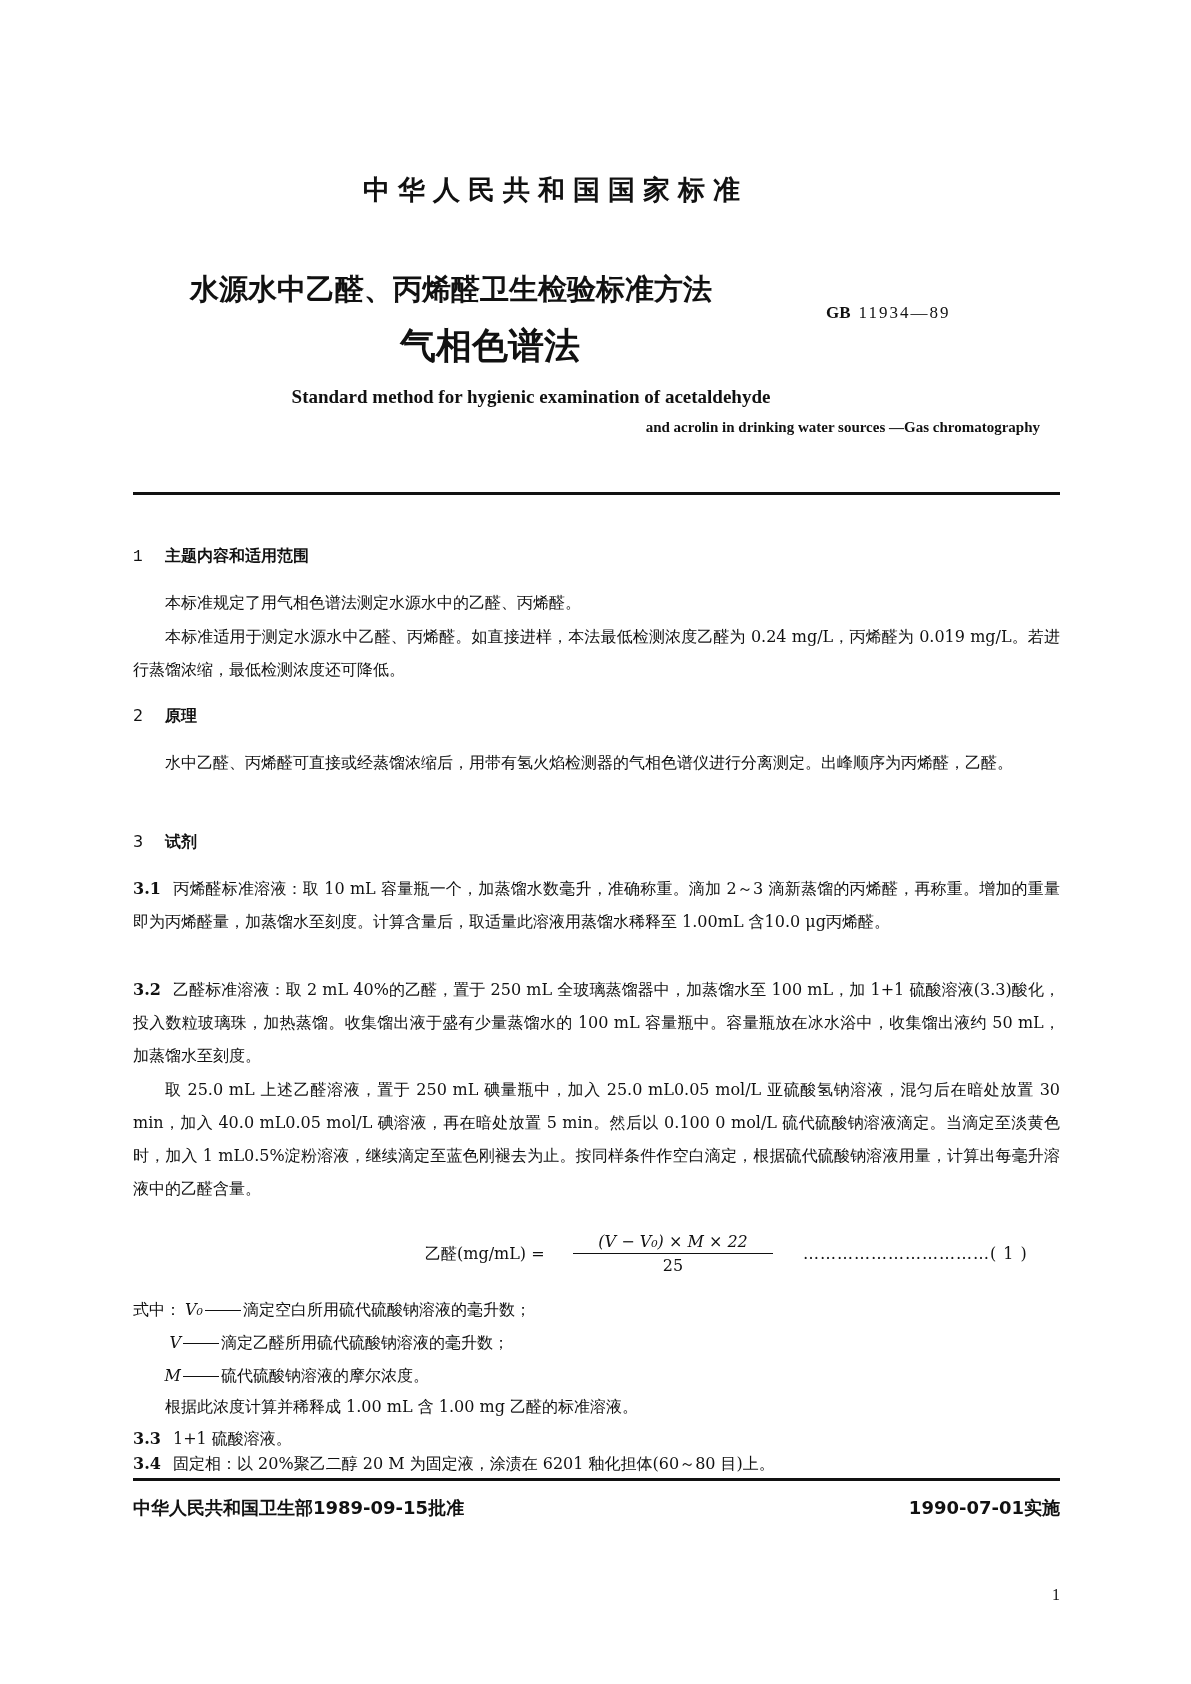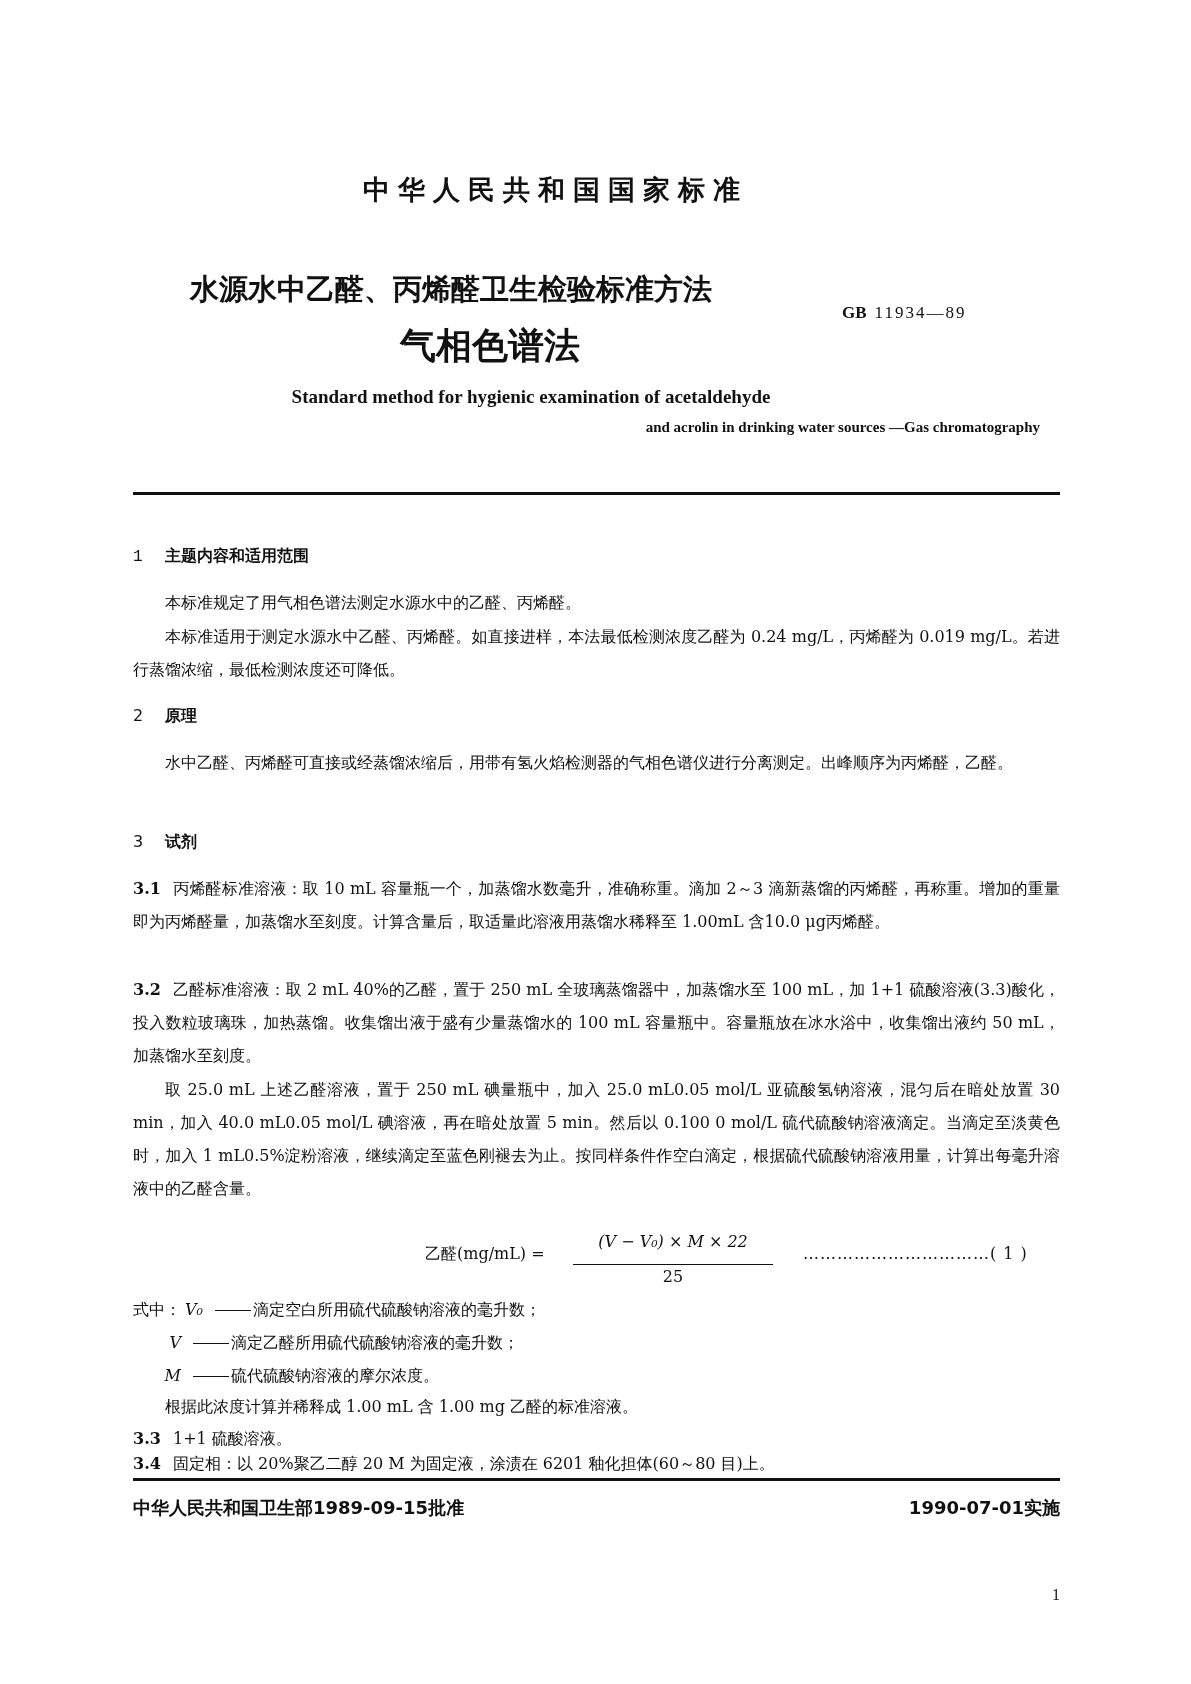--- a/index.html
+++ b/index.html
@@ -12,47 +12,47 @@
   .sans { font-family: "DejaVu Sans", "Liberation Sans", sans-serif; }
   .serif { font-family: "Liberation Serif", "DejaVu Serif", serif; }
 
   #country-header {
     left: 0; width: 1191px; top: 172px; text-align: center;
     font-size: 27px; font-weight: bold; letter-spacing: 8px;
     padding-left: 0; transform: translateX(-40px);
   }
   #title-cn-1 { left: 190px; top: 270px; font-size: 29px; font-weight: bold; letter-spacing: 0px; }
   #title-cn-2 { left: 400px; top: 322px; font-size: 36px; font-weight: bold; }
-  #std-number { left: 826px; top: 303px; font-size: 17px; letter-spacing: 2px; margin-left: 16px; }
+  #std-number { left: 826px; top: 303px; font-size: 17px; letter-spacing: 2px; }
   #std-number .gb { font-weight: bold; letter-spacing: 0; margin-right: 8px; font-family: "Liberation Serif", serif; }
   #title-en-1 { left: 0; width: 1040px; text-align: center; top: 386px; font-size: 19px; font-weight: bold; padding-left: 11px; }
   #title-en-2 { left: 0; width: 1040px; text-align: right; top: 419px; font-size: 15px; font-weight: bold; }
 
   .rule { left: 133px; width: 927px; height: 3px; background: #111; }
   #top-rule { top: 492px; }
   #bottom-rule { top: 1478px; }
 
   .sec-head { left: 133px; font-size: 16px; font-weight: bold; }
   .sec-head .num { display: inline-block; width: 32px; font-weight: normal; }
   .para {
     left: 133px; width: 927px; font-size: 16px; line-height: 33px;
     text-align: justify;
   }
   .indent { text-indent: 32px; }
   .item .num { display: inline-block; width: 40px; font-weight: bold; text-indent: 0; }
 
   #formula { left: 425px; top: 1232px; width: 640px; height: 60px; font-size: 16px; }
   #formula .lhs { position: absolute; left: 0; top: 12px; }
   #formula .frac { position: absolute; left: 148px; top: 0; text-align: center; width: 200px; }
-  #formula .num-part { display: block; border-bottom: 1px solid #111; padding-bottom: 13px; font-style: italic; }
+  #formula .num-part { display: block; border-bottom: 1px solid #111; padding-bottom: 2px; font-style: italic; }
   #formula .den-part { display: block; padding-top: 2px; }
   #formula .dots { position: absolute; left: 378px; top: 12px; letter-spacing: 1px; }
 
   .where { font-size: 16px; }
-  .where .sym { font-style: italic; display: inline-block; width: 30px; text-align: right; margin-right: 12px; }
+  .where .sym { font-style: italic; display: inline-block; width: 30px; text-align: right; margin-right: 2px; }
   .where .dash { display: inline-block; width: 36px; border-bottom: 1px solid #111; vertical-align: middle; margin-right: 2px; }
 
   #footer-left { left: 133px; top: 1496px; font-size: 18px; font-weight: bold; }
   #footer-right { right: 131px; top: 1496px; font-size: 18px; font-weight: bold; }
   #page-number { right: 131px; top: 1586px; font-size: 16px; }
 </style>
 </head>
 <body>
 
 <div id="country-header" class="abs sans">中华人民共和国国家标准</div>

